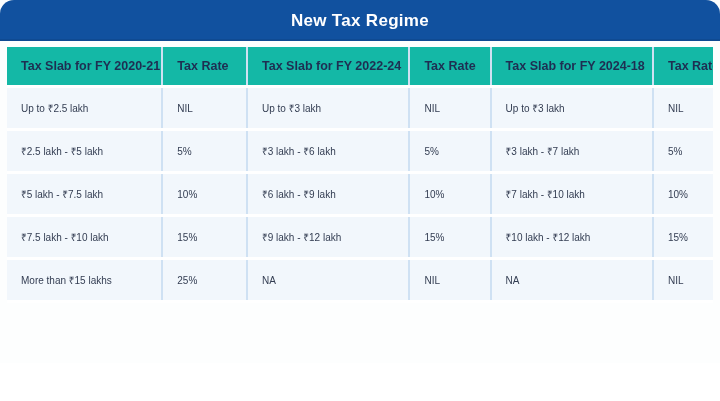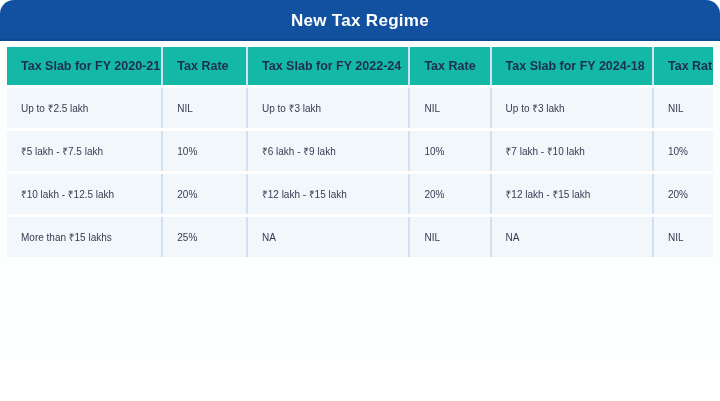--- a/index.html
+++ b/index.html
@@ -97,34 +97,42 @@
       <tbody>
           <tr>
             <td>Up to ₹2.5 lakh</td>
             <td>NIL</td>
             <td>Up to ₹3 lakh</td>
             <td>NIL</td>
             <td>Up to ₹3 lakh</td>
             <td>NIL</td>
           </tr>
           <tr>
+            <td>₹2.5 lakh - ₹5 lakh</td>
+            <td>5%</td>
+            <td>₹3 lakh - ₹6 lakh</td>
+            <td>5%</td>
+            <td>₹3 lakh - ₹7 lakh</td>
+            <td>5%</td>
+          </tr>
+          <tr>
             <td>₹5 lakh - ₹7.5 lakh</td>
             <td>10%</td>
             <td>₹6 lakh - ₹9 lakh</td>
             <td>10%</td>
             <td>₹7 lakh - ₹10 lakh</td>
             <td>10%</td>
           </tr>
           <tr>
-            <td>₹10 lakh - ₹12.5 lakh</td>
-            <td>20%</td>
-            <td>₹12 lakh - ₹15 lakh</td>
-            <td>20%</td>
-            <td>₹12 lakh - ₹15 lakh</td>
-            <td>20%</td>
+            <td>₹7.5 lakh - ₹10 lakh</td>
+            <td>15%</td>
+            <td>₹9 lakh - ₹12 lakh</td>
+            <td>15%</td>
+            <td>₹10 lakh - ₹12 lakh</td>
+            <td>15%</td>
           </tr>
           <tr>
             <td>More than ₹15 lakhs</td>
             <td>25%</td>
             <td>NA</td>
             <td>NIL</td>
             <td>NA</td>
             <td>NIL</td>
           </tr>
         </tbody>

